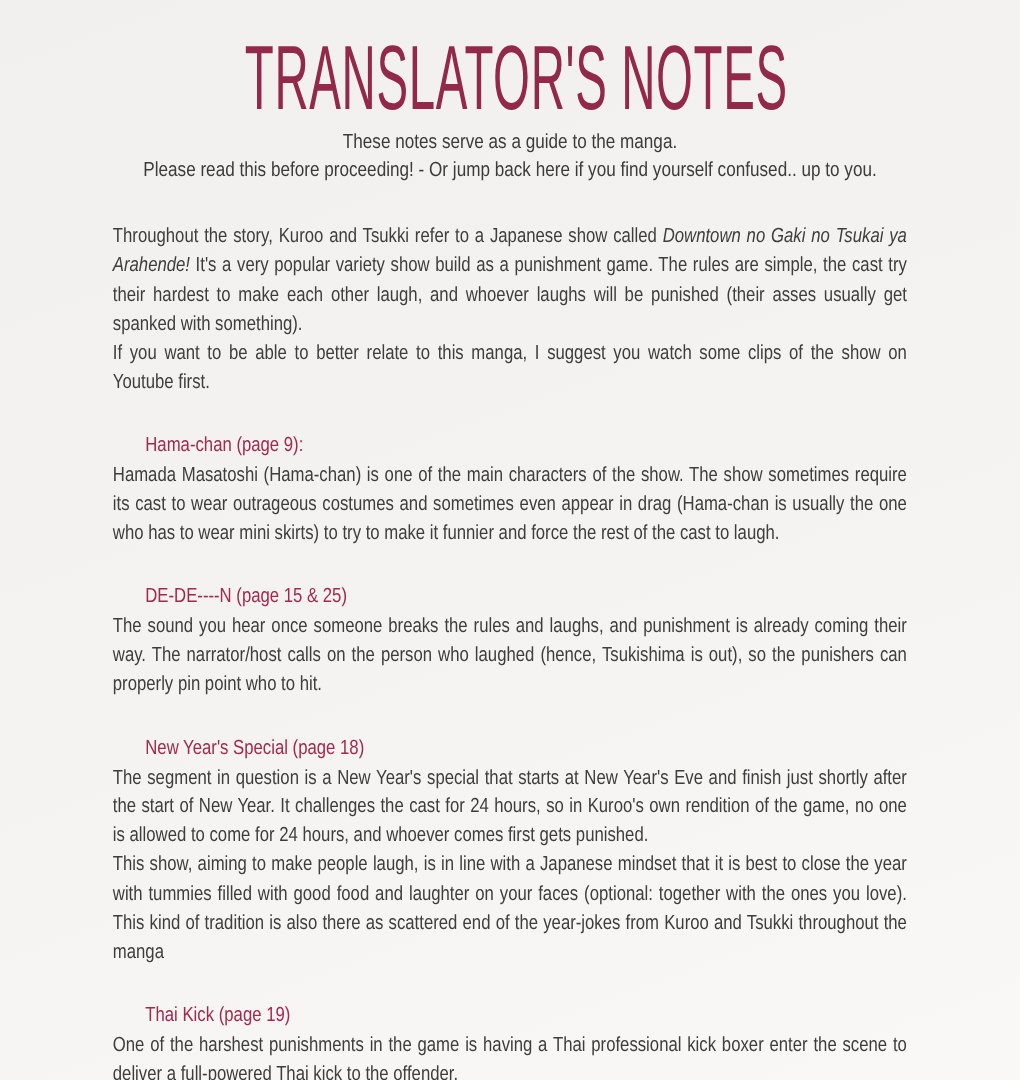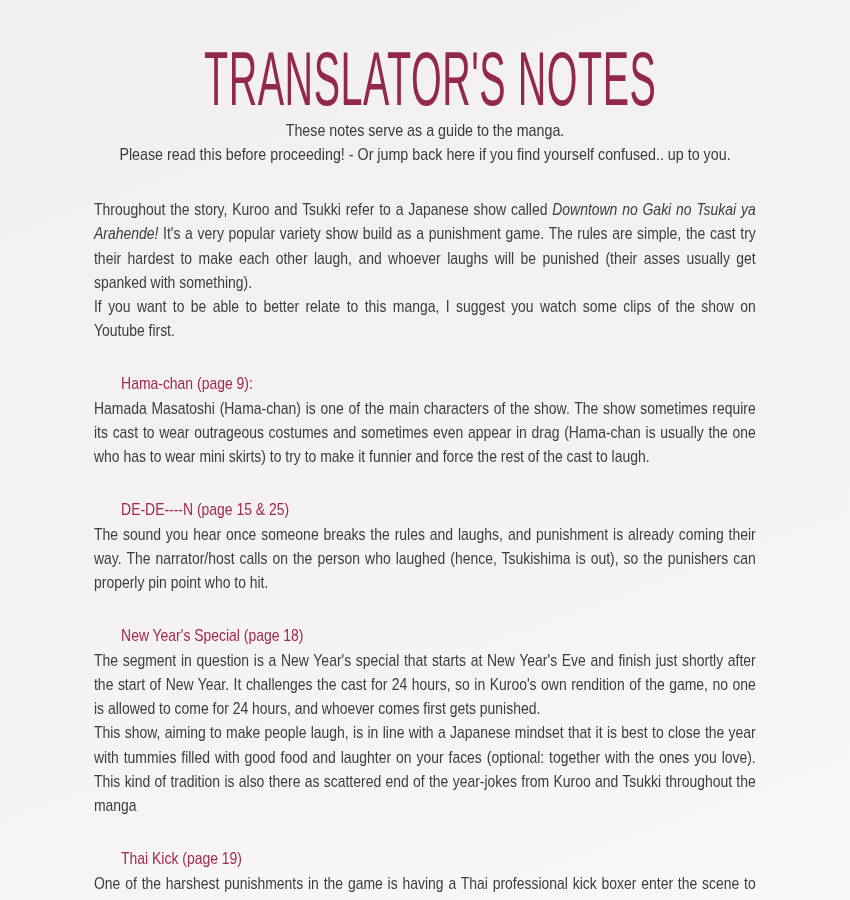--- a/index.html
+++ b/index.html
@@ -14,21 +14,21 @@
 
   .page {
     position: relative;
     width: 850px;
     height: 900px;
     background: linear-gradient(160deg, #f2f0ef 0%, #f5f3f2 55%, #faf8f7 100%);
   }
 
   
   .header {
-    padding-top: 39px;
+    padding-top: 26px;
     text-align: center;
   }
 
   .page-title {
     display: block;
     margin: 0;
     font-size: 76px;
     line-height: 80px;
     font-weight: 400;
     color: #92294a;

